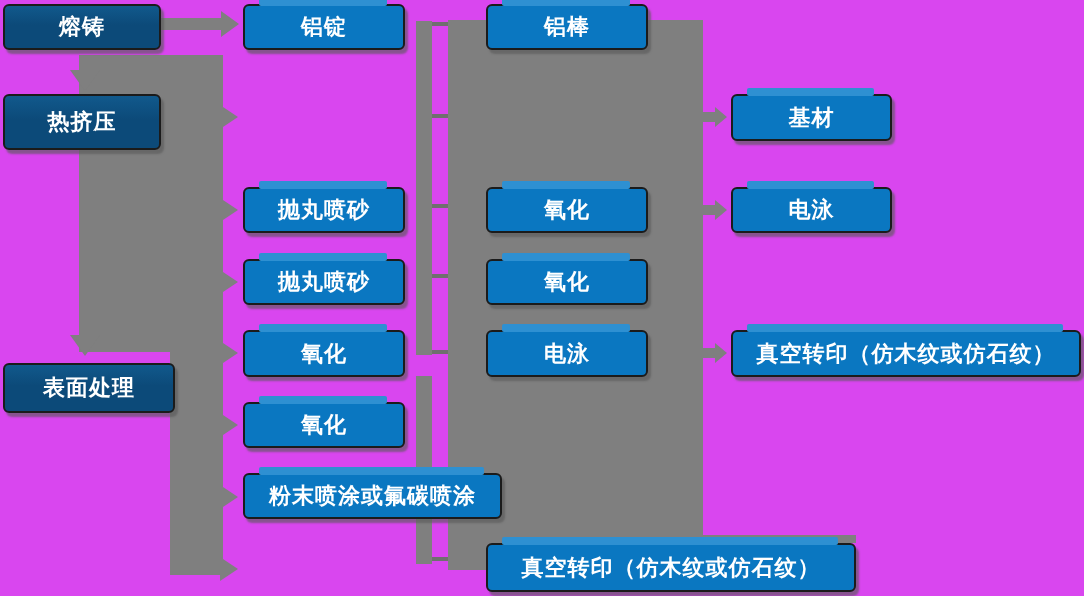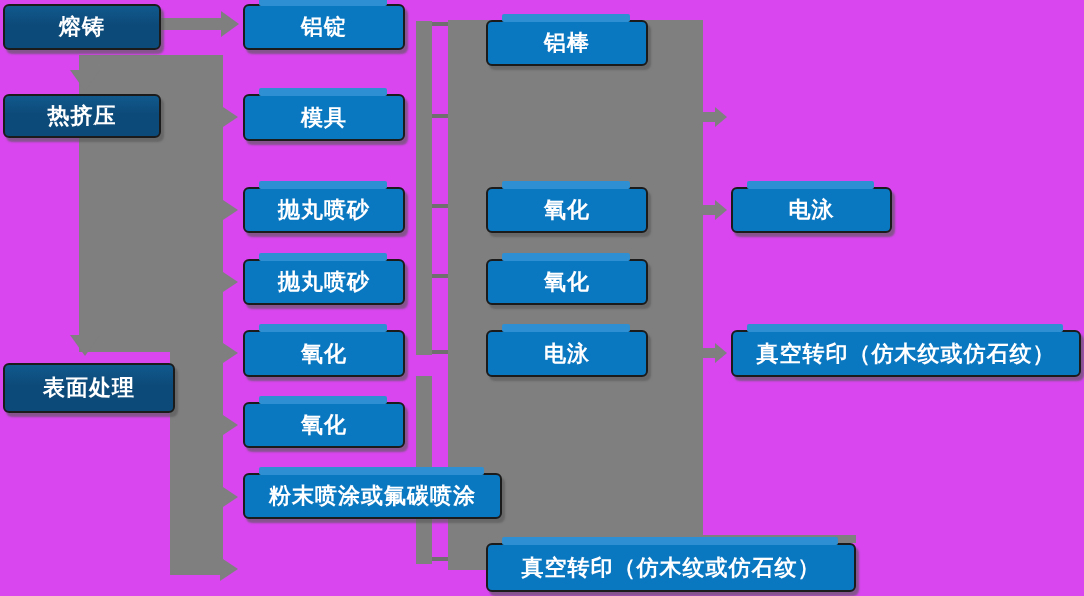--- a/index.html
+++ b/index.html
@@ -78,33 +78,33 @@
       <rect x="448" y="543" width="55" height="27"></rect>
       <rect x="700" y="535" width="156" height="8"></rect>
 
       <polygon points="703,112 715,112 715,107 727,117 715,127 715,122 703,122"></polygon>
       <polygon points="703,205 715,205 715,200 727,210 715,220 715,215 703,215"></polygon>
       <polygon points="703,348 715,348 715,343 727,353 715,363 715,358 703,358"></polygon>
     </g>
   </svg>
 
   <div class="box box--dark" style="left:3px;top:4px;width:158px;height:46px">熔铸</div>
-  <div class="box box--dark" style="left:3px;top:94px;width:158px;height:44px">热挤压</div>
+  <div class="box box--dark" style="left:3px;top:94px;width:158px;height:56px">热挤压</div>
   <div class="box box--dark" style="left:3px;top:363px;width:172px;height:50px">表面处理</div>
 
   <div class="box box--blue" style="left:243px;top:4px;width:162px;height:46px">铝锭</div>
-  <div class="box box--blue" style="left:243px;top:94px;width:162px;height:47px">模具</div>
   <div class="box box--blue" style="left:243px;top:187px;width:162px;height:46px">抛丸喷砂</div>
   <div class="box box--blue" style="left:243px;top:259px;width:162px;height:46px">抛丸喷砂</div>
   <div class="box box--blue" style="left:243px;top:330px;width:162px;height:47px">氧化</div>
   <div class="box box--blue" style="left:243px;top:402px;width:162px;height:46px">氧化</div>
   <div class="box box--blue" style="left:243px;top:473px;width:259px;height:46px">粉末喷涂或氟碳喷涂</div>
 
-  <div class="box box--blue" style="left:486px;top:20px;width:162px;height:46px">铝棒</div>
+  <div class="box box--blue" style="left:486px;top:4px;width:162px;height:46px">铝棒</div>
   <div class="box box--blue" style="left:486px;top:187px;width:162px;height:46px">氧化</div>
   <div class="box box--blue" style="left:486px;top:259px;width:162px;height:46px">氧化</div>
   <div class="box box--blue" style="left:486px;top:330px;width:162px;height:47px">电泳</div>
   <div class="box box--blue" style="left:486px;top:543px;width:370px;height:49px">真空转印（仿木纹或仿石纹）</div>
 
+  <div class="box box--blue" style="left:731px;top:94px;width:161px;height:47px">基材</div>
   <div class="box box--blue" style="left:731px;top:187px;width:161px;height:46px">电泳</div>
   <div class="box box--blue" style="left:731px;top:330px;width:350px;height:47px">真空转印（仿木纹或仿石纹）</div>
 
 </div>
 
 </body></html>

